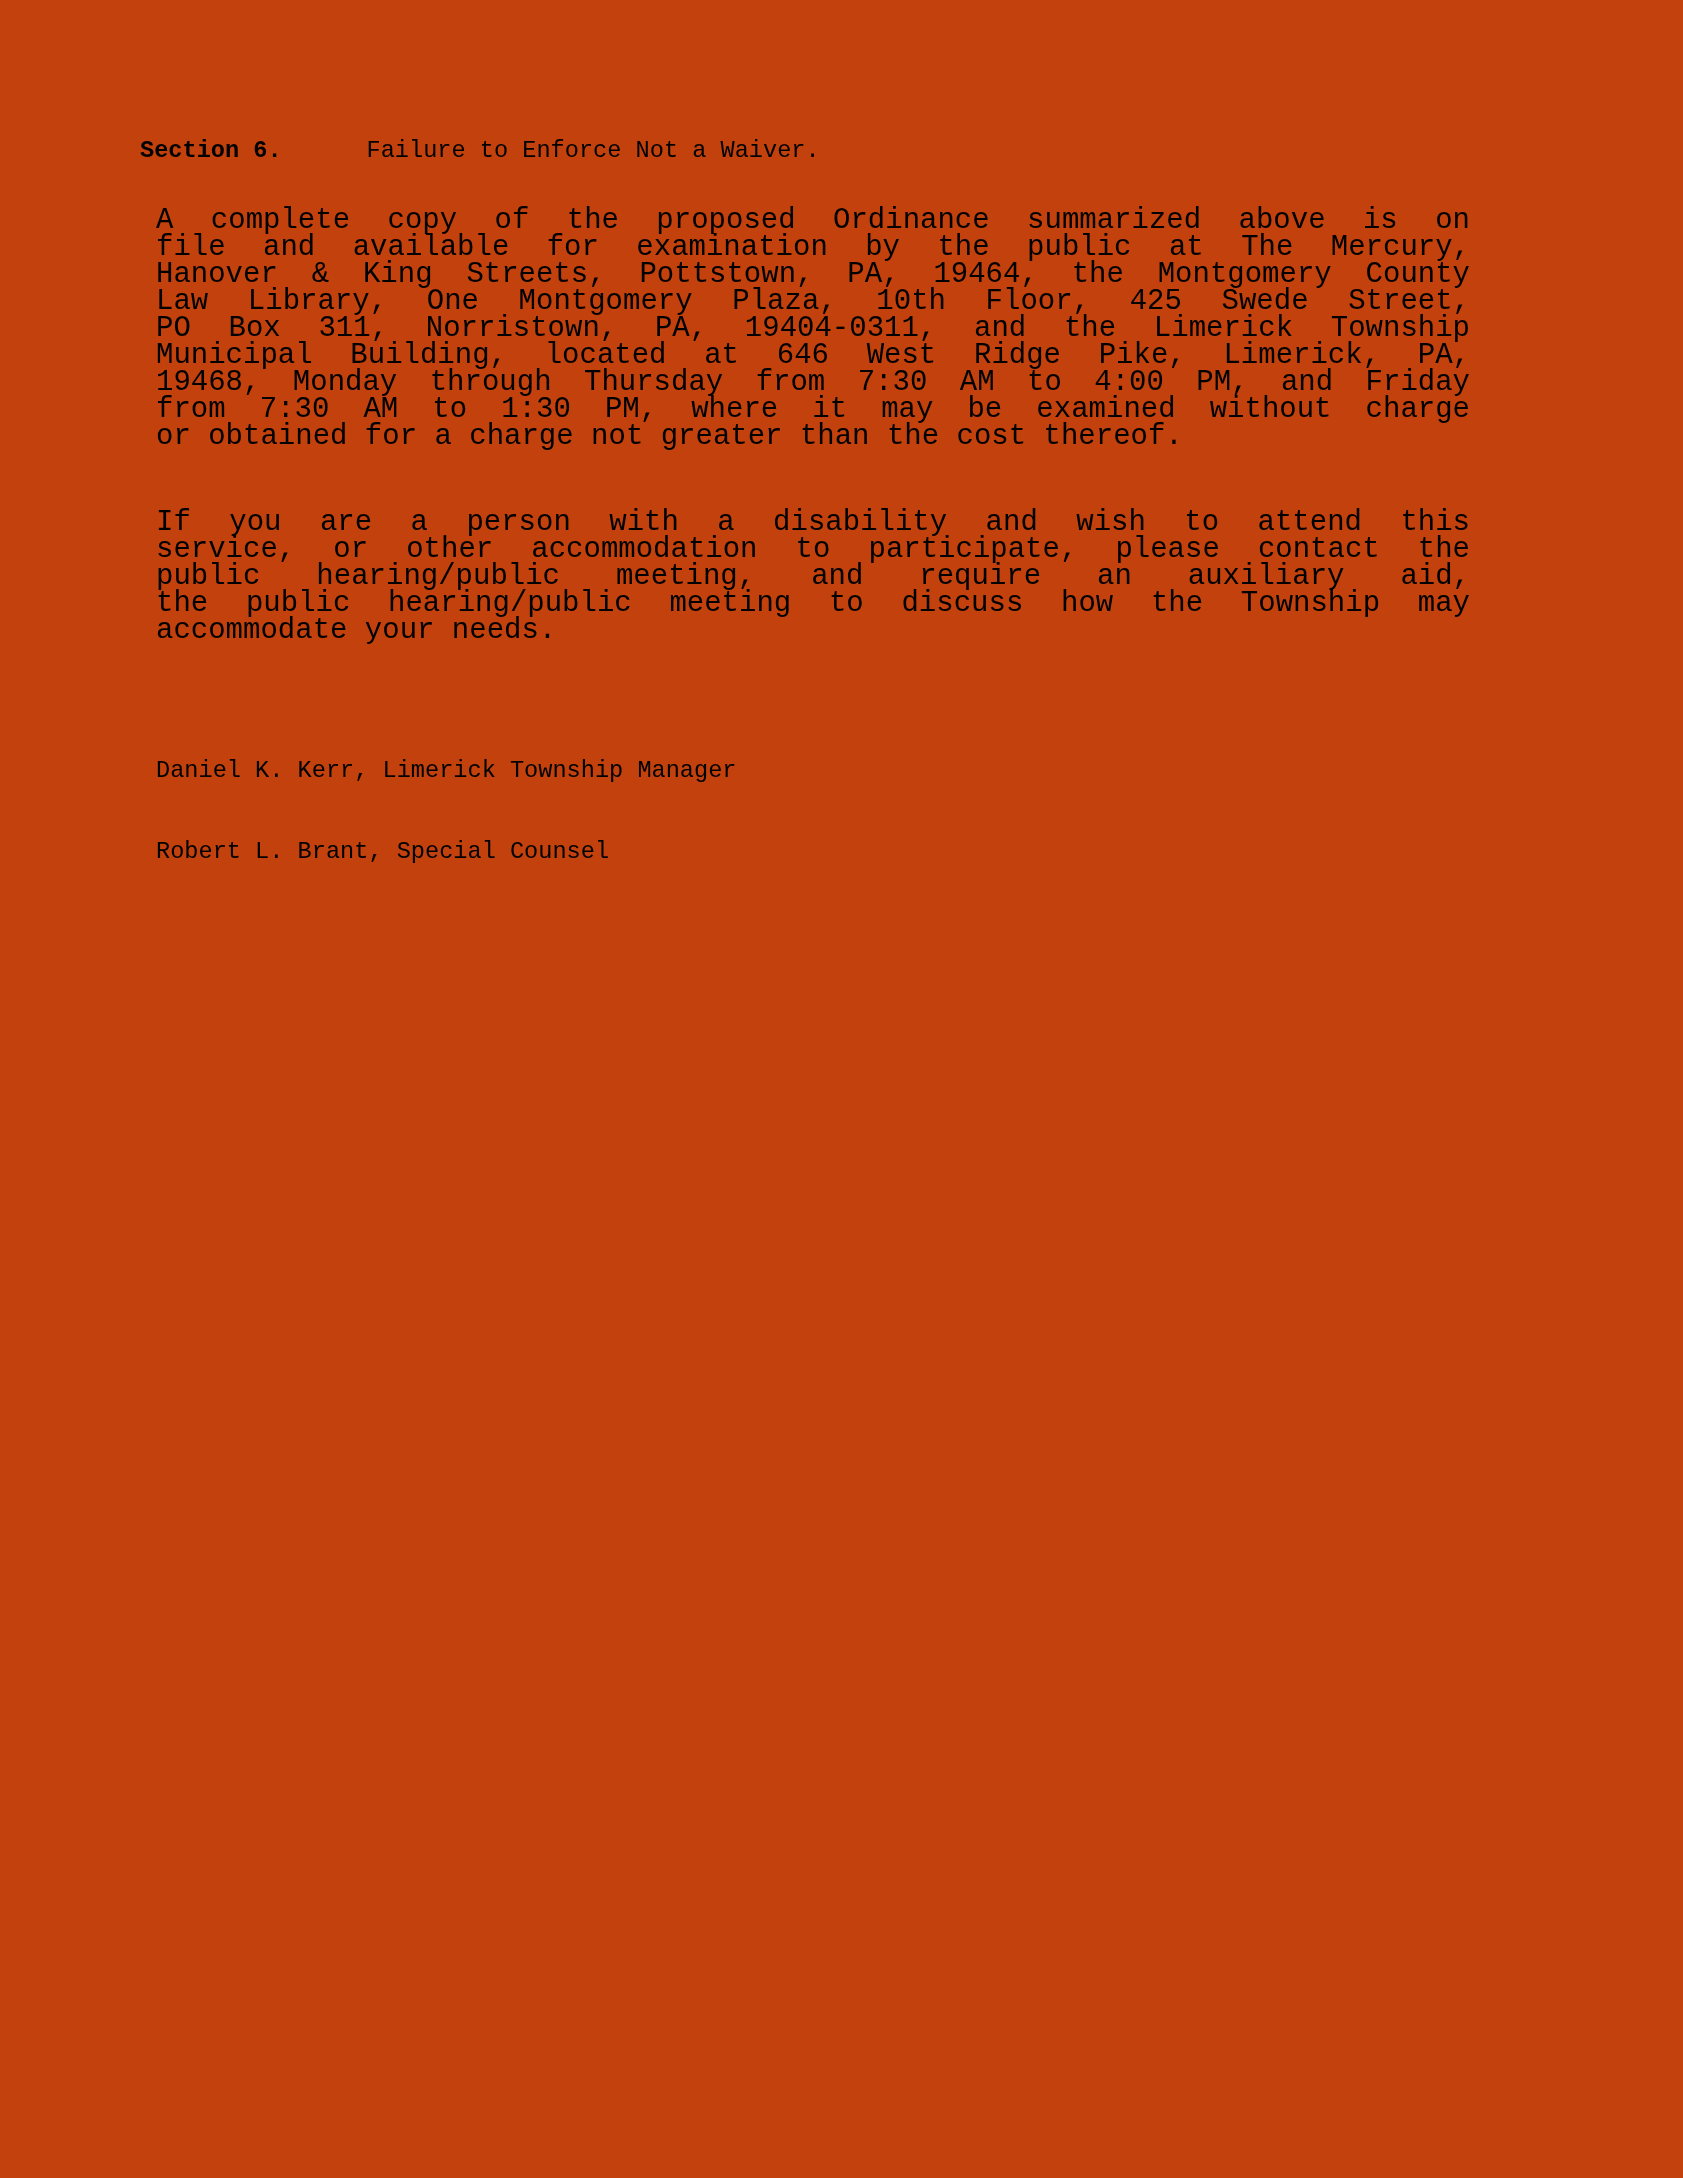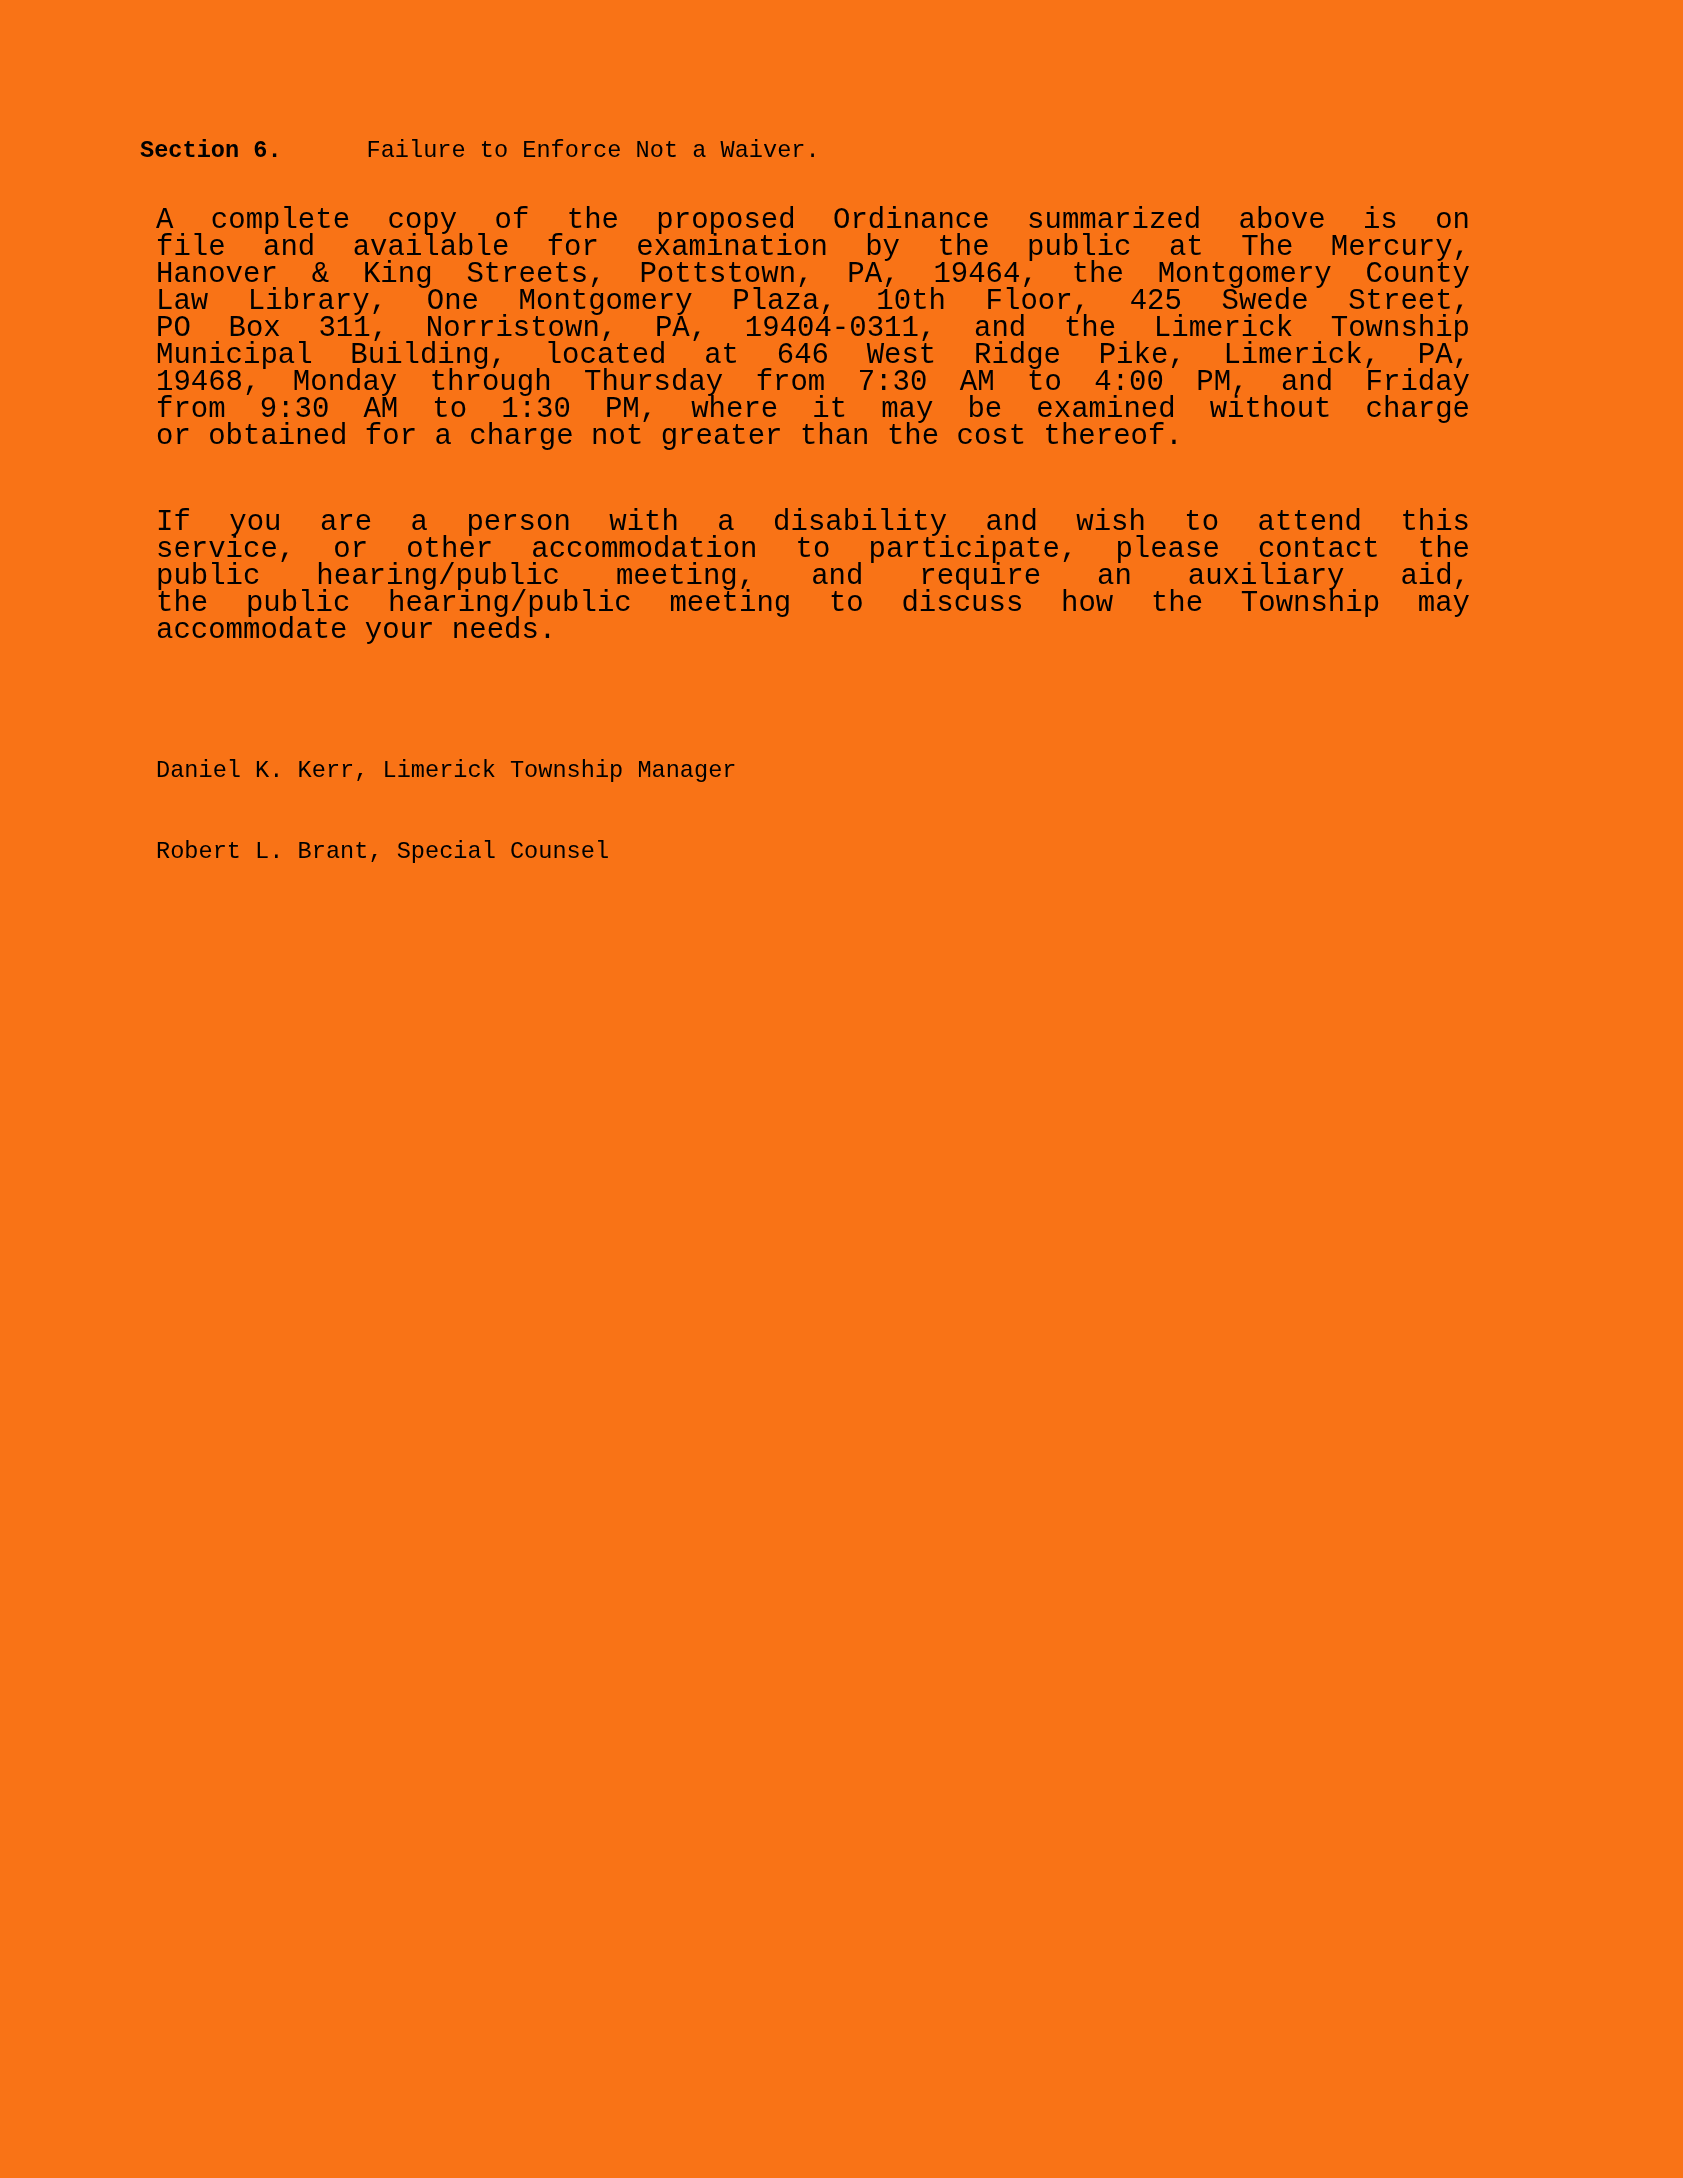--- a/index.html
+++ b/index.html
@@ -7,21 +7,21 @@
     padding: 0;
     background: #ffffff;
   }
   body {
     font-family: "Liberation Mono", "DejaVu Sans Mono", monospace;
   }
   .page {
     position: relative;
     width: 1683px;
     height: 2178px;
-    background: #f97316;
+    background: #c2410c;
     overflow: hidden;
   }
   .content {
     position: absolute;
     left: 140px;
     top: 137px;
     width: 1346px;
   }
   .heading {
     font-size: 23.6px;
@@ -82,21 +82,21 @@
     <div class="spacer-line"></div>
 
     <div class="para">
       <span class="ln">A complete copy of the proposed Ordinance summarized above is on</span>
       <span class="ln">file and available for examination by the public at The Mercury,</span>
       <span class="ln">Hanover &amp; King Streets, Pottstown, PA, 19464, the Montgomery County</span>
       <span class="ln">Law Library, One Montgomery Plaza, 10th Floor, 425 Swede Street,</span>
       <span class="ln">PO Box 311, Norristown, PA, 19404-0311, and the Limerick Township</span>
       <span class="ln">Municipal Building, located at 646 West Ridge Pike, Limerick, PA,</span>
       <span class="ln">19468, Monday through Thursday from 7:30 AM to 4:00 PM, and Friday</span>
-      <span class="ln">from 9:30 AM to 1:30 PM, where it may be examined without charge</span>
+      <span class="ln">from 7:30 AM to 1:30 PM, where it may be examined without charge</span>
       <span class="ln last">or obtained for a charge not greater than the cost thereof.</span>
     </div>
 
     <div class="spacer-line"></div>
 
     <div class="para">
       <span class="ln">If you are a person with a disability and wish to attend this</span>
       <span class="ln">service, or other accommodation to participate, please contact the</span>
       <span class="ln">public hearing/public meeting, and require an auxiliary aid,</span>
       <span class="ln">the public hearing/public meeting to discuss how the Township may</span>

